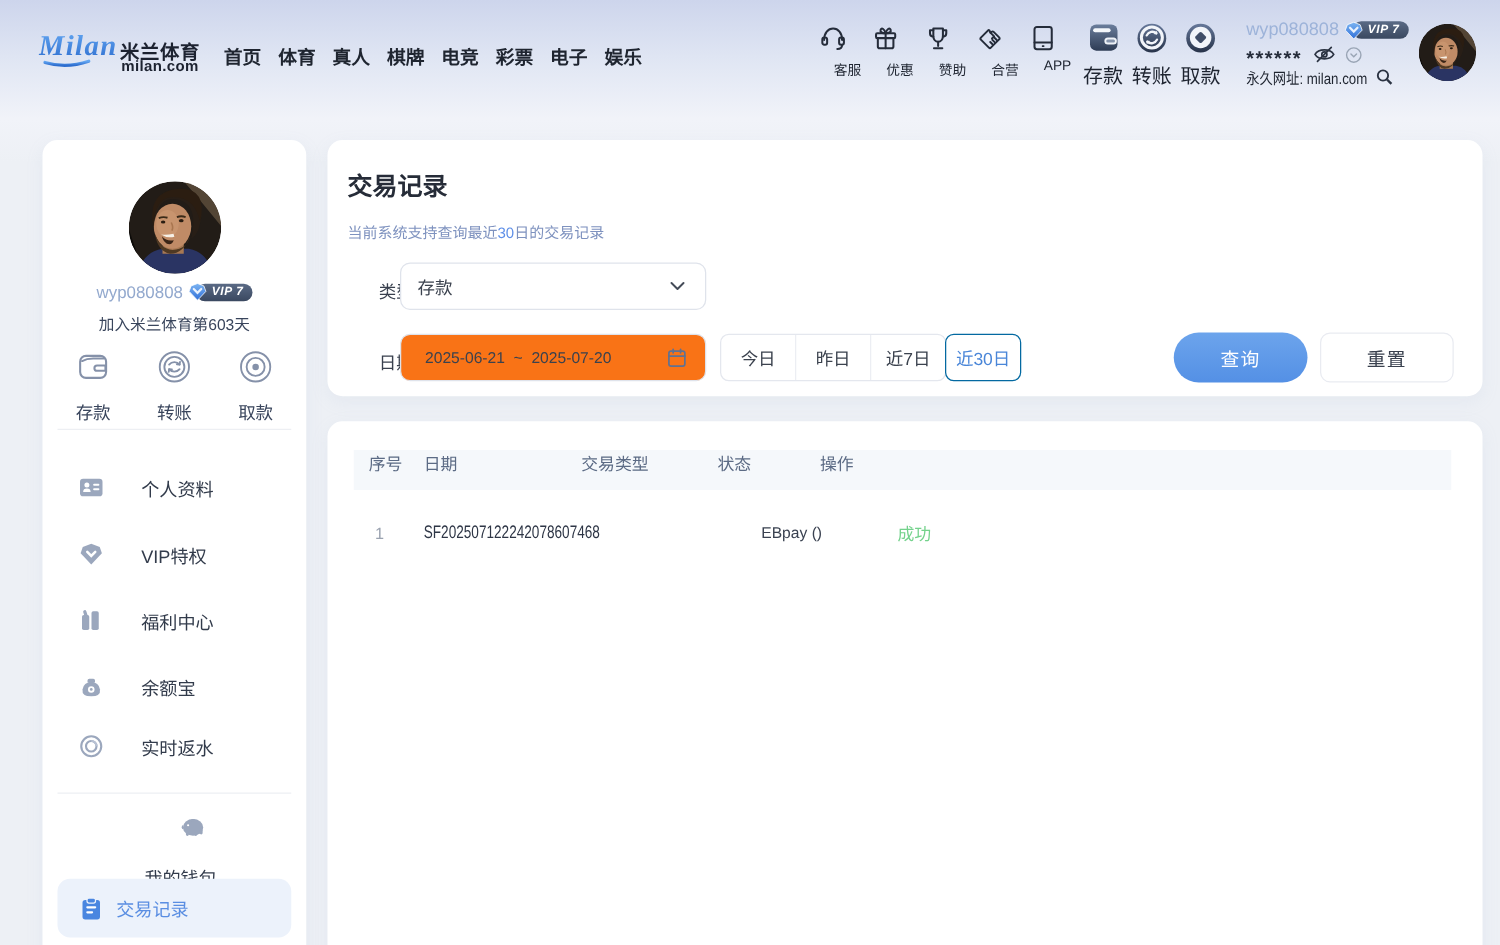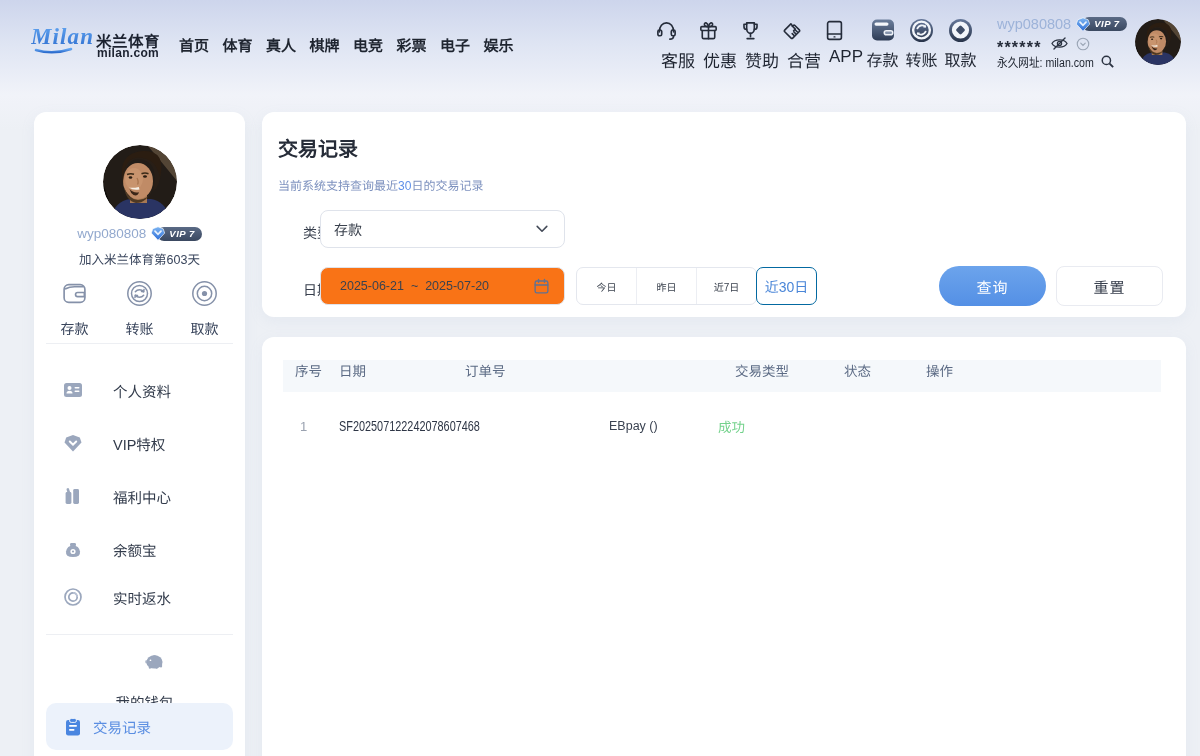--- a/index.html
+++ b/index.html
@@ -12,21 +12,21 @@
   }
   .abs { position:absolute; }
   
   .logo-cn { left:96px; top:29px; font-size:15.5px; font-weight:bold; color:#1c2230; letter-spacing:0.5px; }
   .logo-en { left:97px; top:45.5px; font-size:12px; font-weight:bold; color:#1c2230; letter-spacing:.3px; }
   .nav { left:179px; top:34px; display:flex; gap:13.5px; }
   .nav span { font-size:15px; font-weight:600; color:#1f2530; width:30px; text-align:center; white-space:nowrap; }
   .hicons { left:645px; top:17px; display:flex; }
   .hcell { width:42px; display:flex; flex-direction:column; align-items:center; }
   .hcell .ic { height:27px; display:flex; align-items:center; justify-content:center; }
-  .hcell .lb { font-size:17px; color:#1e2430; margin-top:3px; white-space:nowrap;margin-left:24px; }
+  .hcell .lb { font-size:11px; color:#1e2430; margin-top:3px; white-space:nowrap;margin-left:24px; }
   .hicons2 { left:863px; top:16px; display:flex; }
   .hcell2 { width:39px; display:flex; flex-direction:column; align-items:center; }
   .hcell2 .ic { height:28px; display:flex; align-items:center; justify-content:center; }
   .hcell2 .lb { font-size:16px; color:#1e2430; margin-top:3px; white-space:nowrap; font-weight:500;}
   .userblock { left:997px; top:16px; width:160px; }
   .u1 { display:flex; align-items:center; }
   .uname { font-size:14.5px; color:#9db3d9; }
   .u2 { display:flex; align-items:center; margin-top:4px; height:15px;}
   .stars { font-size:16px; font-weight:bold; color:#252c3a; letter-spacing:1.2px; line-height:8px; margin-top:8px;}
   .u3 { display:flex; align-items:center; margin-top:1px; }
@@ -55,21 +55,21 @@
   .card1 { left:262px; top:112px; width:924px; height:205px; background:#fff; border-radius:12px; box-shadow:0 4px 14px rgba(160,172,205,0.10); }
   .c1-title { left:278px; top:133px; font-size:20px; font-weight:bold; color:#262c38; }
   .c1-sub { left:278px; top:176px; font-size:12px; color:#7e92bf; }
   .c1-sub b { color:#5e8fe8; font-weight:normal; }
   .flabel { font-size:14px; color:#39404e;margin-left:25px; }
   .selbox { left:320px; top:210px; width:245px; height:38px; border:1px solid #dfe3eb; border-radius:8px; background:#fff; display:flex; align-items:center; }
   .selbox .tx { font-size:14px; color:#3b424e; margin-left:13px; }
   .datebox { left:320px; top:267px; width:245px; height:38px; border:1px solid #dfe3eb; border-radius:8px; background:#f97316; display:flex; align-items:center; }
   .datebox .tx { font-size:12.5px; color:#3b424e; margin-left:19px; }
   .qgroup { left:576px; top:267px; width:181px; height:38px; border:1px solid #e4e7ee; border-radius:7px; background:#fff; display:flex; }
-  .qgroup span { flex:1; display:flex; align-items:center; justify-content:center; font-size:10px; color:#3b424e; }
+  .qgroup span { flex:1; display:flex; align-items:center; justify-content:center; font-size:14px; color:#3b424e; }
   .qgroup span + span { border-left:1px solid #eceef3; }
   .qsel { left:756px; top:267px; width:61px; height:38px; border:1px solid #0369a1; border-radius:7px; background:#fff; display:flex; align-items:center; justify-content:center; font-size:14px; color:#4a86d8; }
   .btn-query { left:939px; top:266px; width:107px; height:40px; border-radius:20px; background:linear-gradient(180deg,#6ca4ec,#5490e5); color:#fff; font-size:15px; display:flex; align-items:center; justify-content:center; letter-spacing:1px; }
   .btn-reset { left:1056px; top:266px; width:107px; height:40px; border-radius:8px; background:#fff; border:1px solid #e9ebf1; color:#39404e; font-size:15px; display:flex; align-items:center; justify-content:center; letter-spacing:1px; }
   
   .card2 { left:262px; top:337px; width:924px; height:460px; background:#fff; border-radius:12px; box-shadow:0 4px 14px rgba(160,172,205,0.10); }
   .thead { left:283px; top:360px; width:878px; height:32px; background:#f5f8fb; display:flex; align-items:flex-start; font-size:13.5px; color:#5c6b85; }
   .trow { left:283px; top:398px; width:878px; height:56px; display:flex; align-items:center; }
   .col1 { width:56px; }
   .thead .col1 { padding-left:12px; }
@@ -470,21 +470,20 @@
     <span>近7日</span>
   </div>
   <div class="abs qsel">近30日</div>
   <div class="abs btn-query">查询</div>
   <div class="abs btn-reset">重置</div>
 
   <div class="abs card2"></div>
   <div class="abs thead">
     <div class="col1">序号</div>
     <div class="col2">日期</div>
-    <div class="col3">订单号</div>
     <div class="col4">交易类型</div>
     <div class="col6">状态</div>
     <div class="col7">操作</div>
   </div>
   <div class="abs trow">
     <div class="col1" style="color:#9aa2b0;font-size:13px;">1</div>
     <div class="col3" style="font-size:13.5px;color:#2e3646;"><span style="display:inline-block;font-size:14.5px;transform:scaleX(.75);transform-origin:left center;">SF202507122242078607468</span></div>
     <div class="col4" style="font-size:12.5px;color:#3a4251;">EBpay ()</div>
     <div class="col6" style="font-size:13.5px;color:#74d28c;">成功</div>
     <div class="col7"></div>

